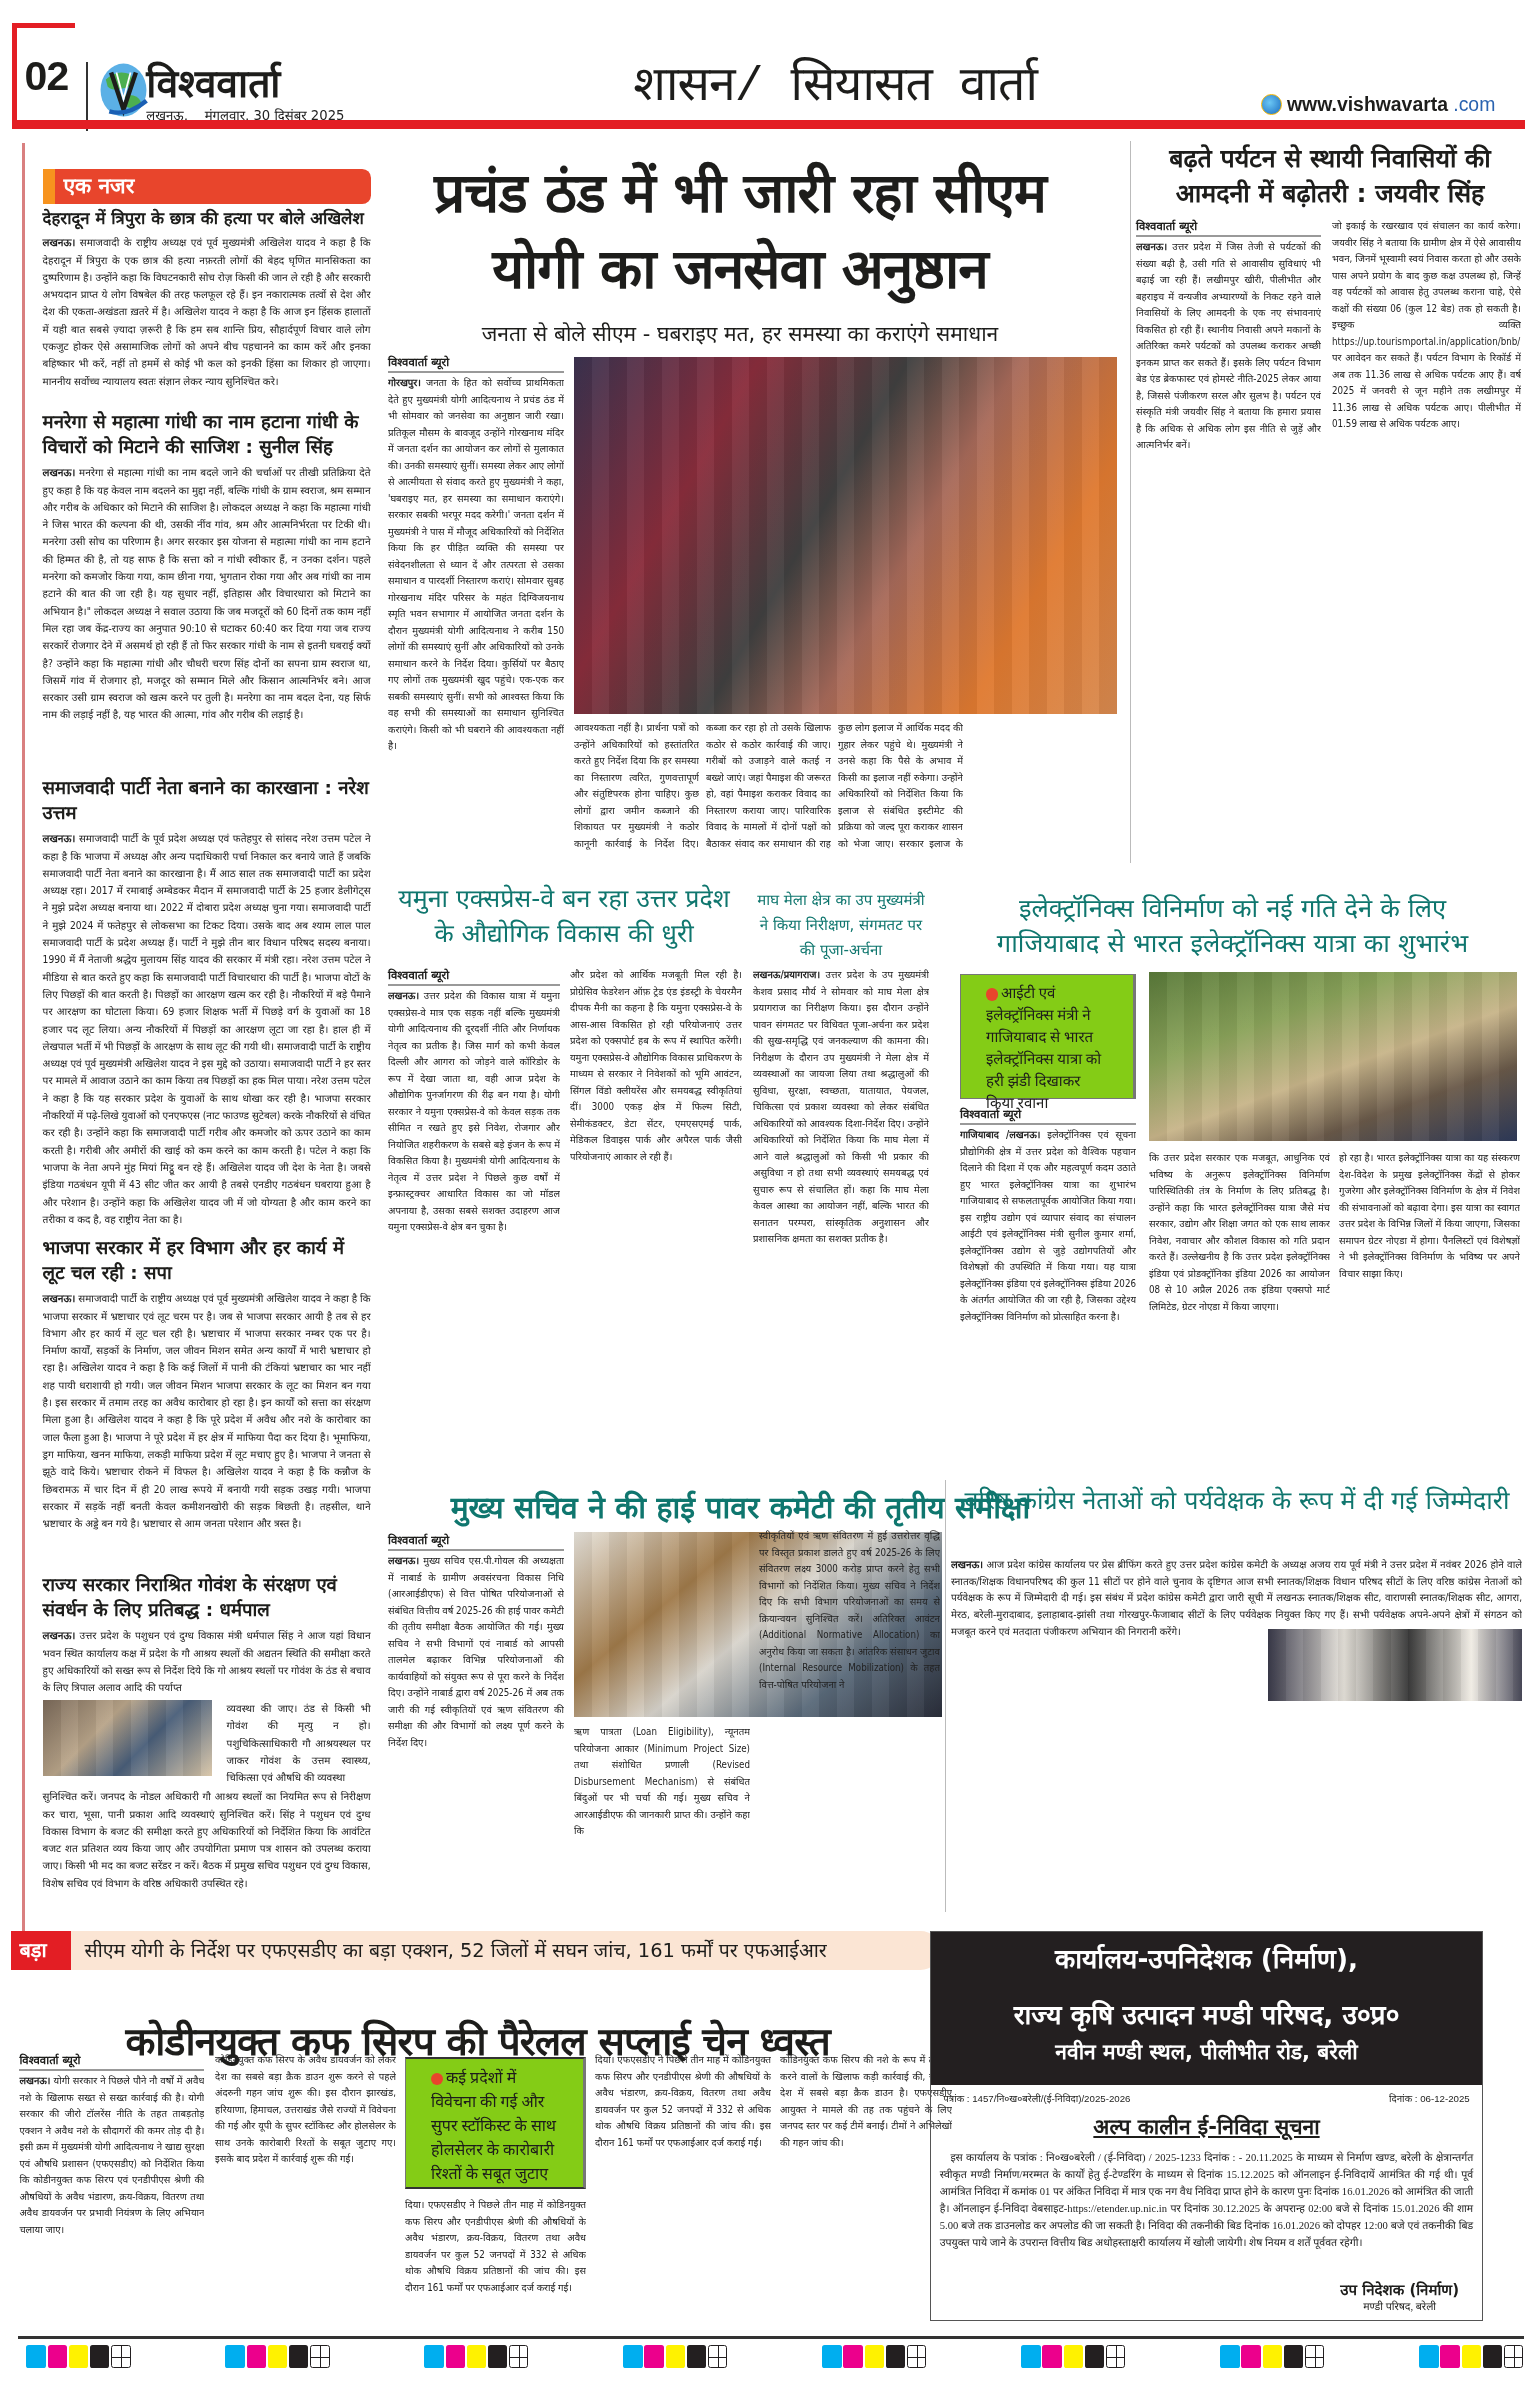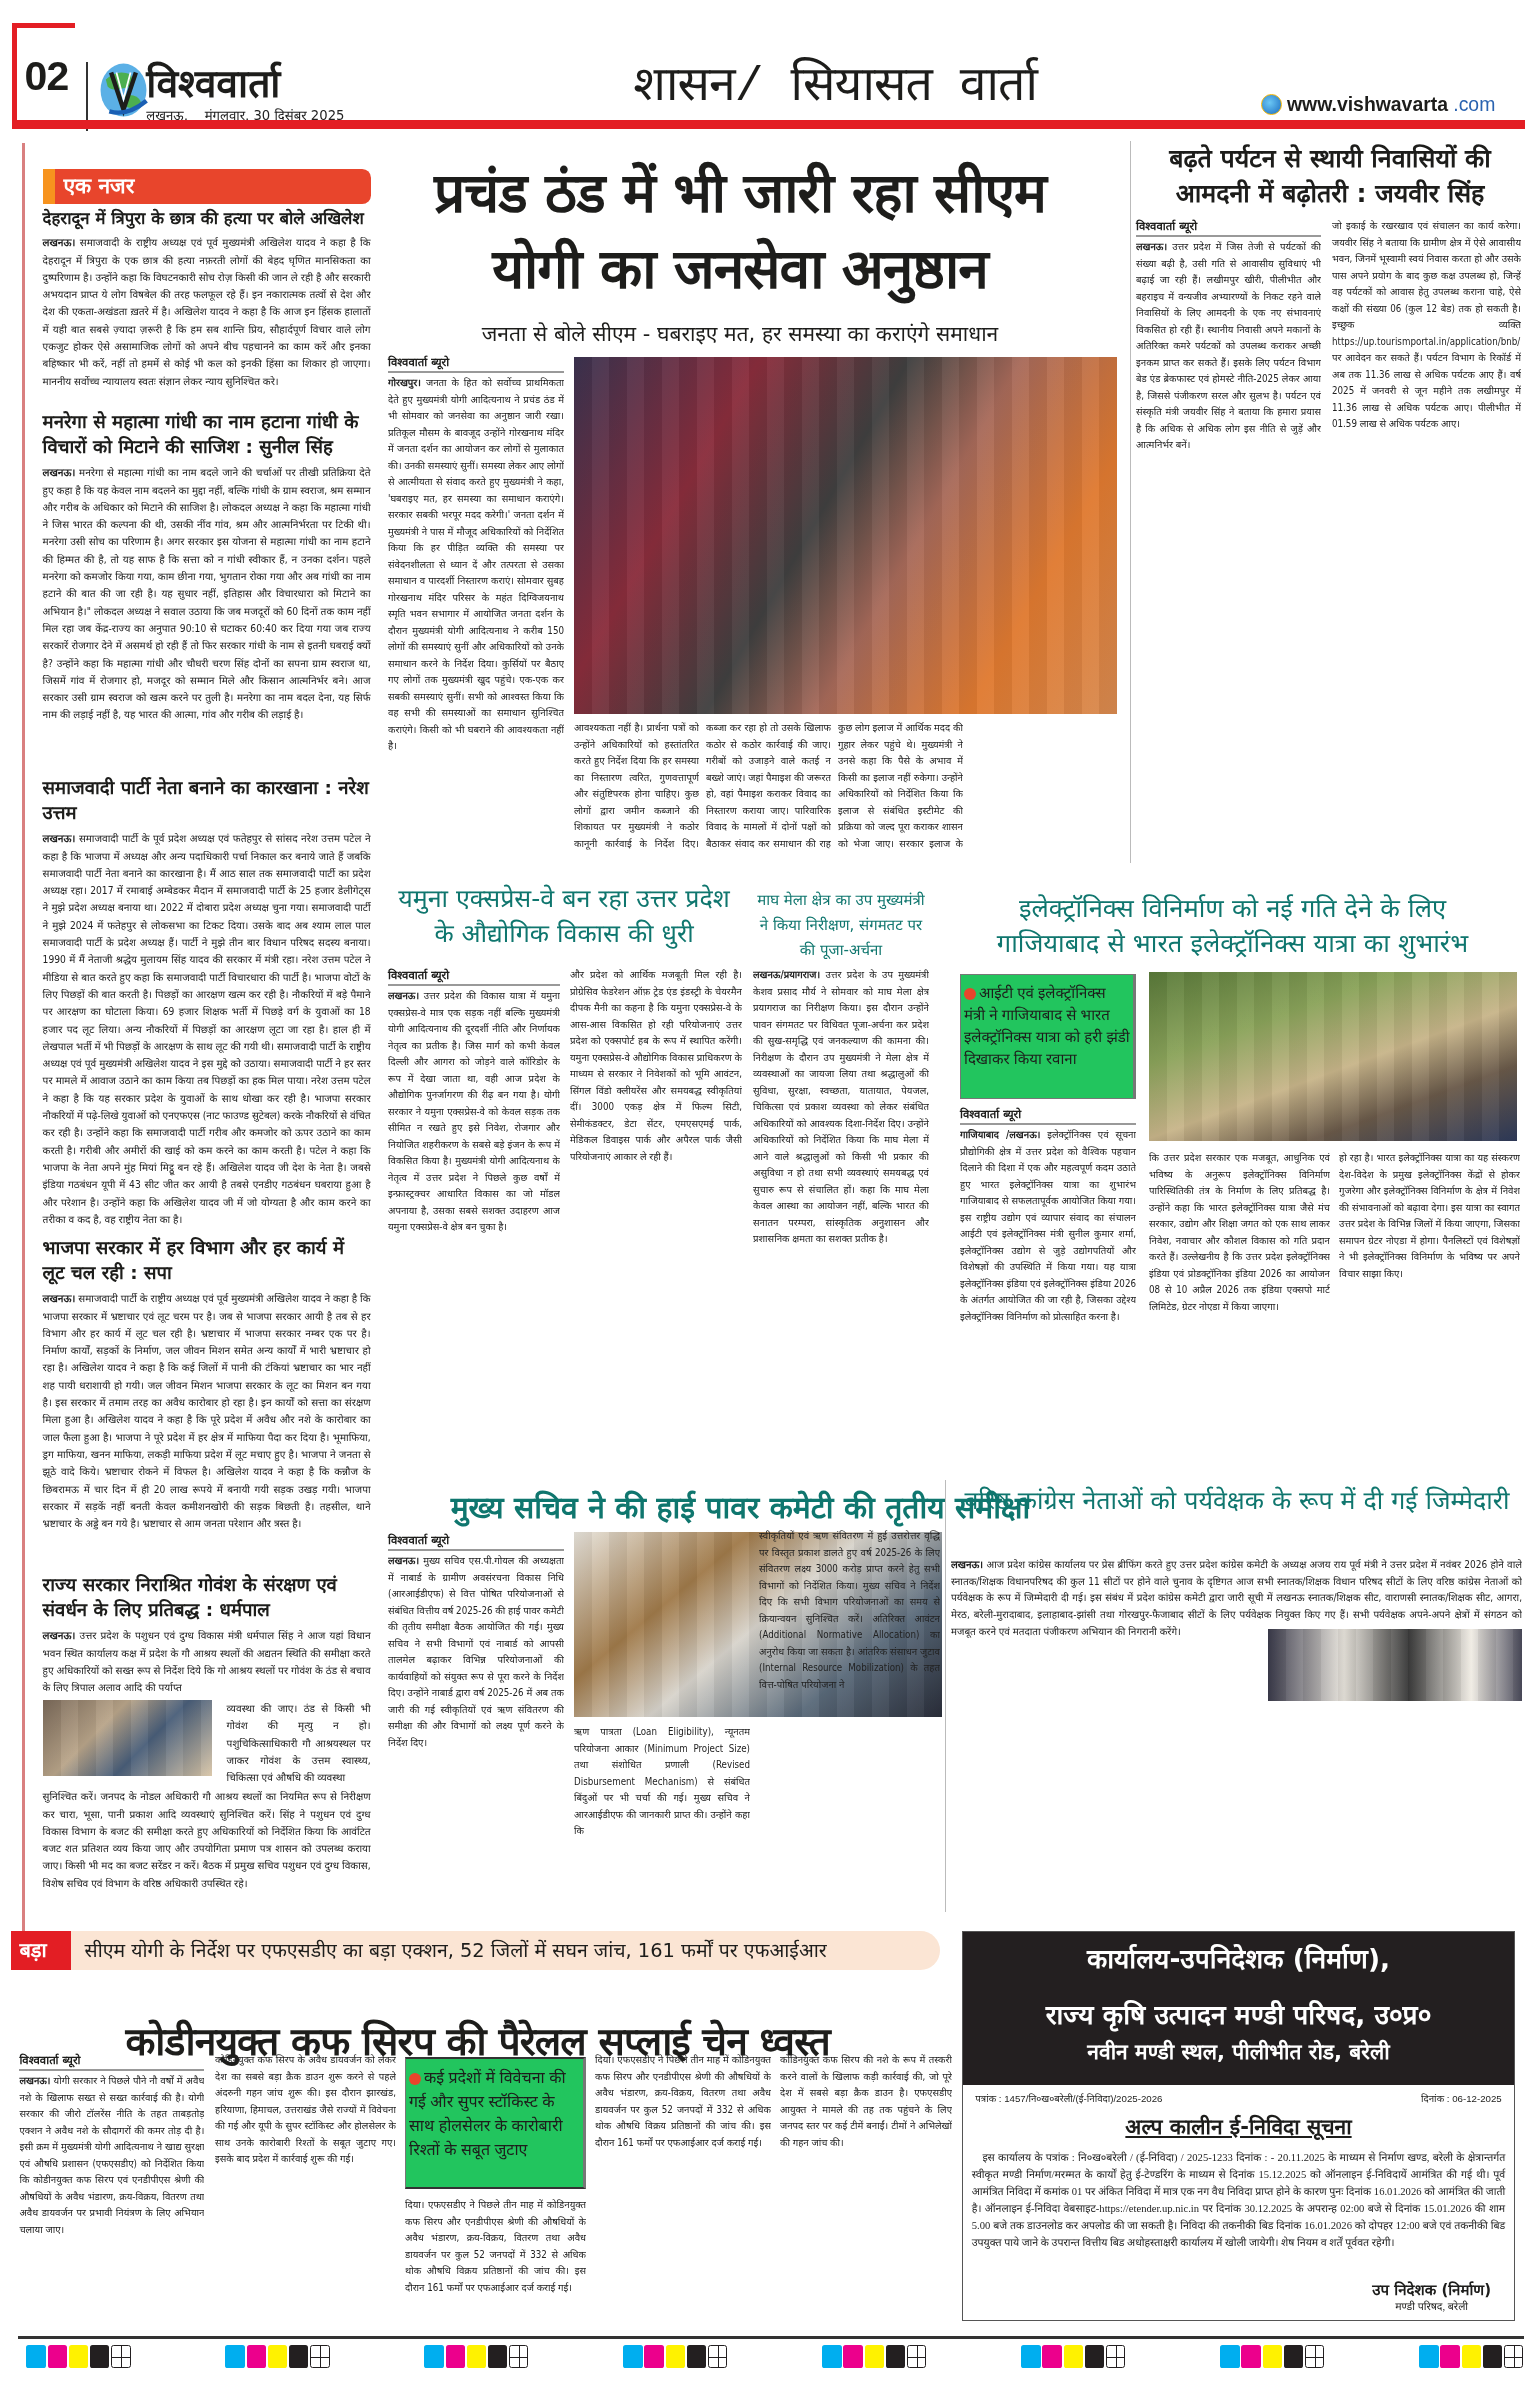--- a/index.html
+++ b/index.html
@@ -38,31 +38,31 @@
   .byline { font-size: 11.4px; font-weight: bold; border-bottom: 2.6px solid #999; padding-bottom: 1.8px; margin-bottom: 2.6px; font-family: "DejaVu Sans", sans-serif; }
   .col-text { font-size: 9.7px; line-height: 16.5px; color: #222; text-align: justify; font-family: "DejaVu Sans Condensed", "DejaVu Sans", sans-serif; }
   .abs { position: absolute; }
 
   
   .rt-head { position: absolute; left: 1136px; top: 141px; width: 388px; text-align: center; font-size: 25px; line-height: 35px; font-weight: bold; color: #1d1d1b; font-family: "DejaVu Sans", sans-serif; }
 
   
   .mid-head { font-family: "DejaVu Sans", sans-serif; color: #0f766e; text-align: center; }
 
-  .highlight-box { background: #22c55e; border: 1.8px solid #777; border-right-width: 3.5px; padding: 7px 3px; font-size: 17.6px; line-height: 24px; font-family: Liberation Sans, sans-serif; }
+  .highlight-box { background: #84cc16; border: 1.8px solid #777; border-right-width: 3.5px; padding: 7px 25px; font-size: 17.6px; line-height: 24px; font-family: Liberation Serif, serif; }
   .red-dot { display: inline-block; width: 12.3px; height: 12.3px; border-radius: 50%; background: #e8452c; margin-right: 2.6px; vertical-align: middle; }
 
   
   .action-strip { position: absolute; left: 10.6px; top: 1931px; width: 929px; height: 39px; background: #fbe5d4; border-radius: 0 19.4px 19.4px 0; }
   .action-tag { position: absolute; left: 0; top: 0; height: 39px; width: 62px; background: #e31e24; color: #fff; font-size: 20px; font-weight: bold; line-height: 39px; padding-left: 8.8px; width: 60px; font-family: "DejaVu Sans", sans-serif; }
   .action-text { position: absolute; left: 74px; top: 0; line-height: 39px; font-size: 19.4px; color: #1d1d1b; font-family: "DejaVu Sans", sans-serif; }
   .kodin-head { position: absolute; left: 10.6px; top: 1980px; width: 934px; text-align: center; font-size: 39px; font-weight: bold; color: #1d1d1b; font-family: "DejaVu Sans", sans-serif; letter-spacing: -0.9px; margin-top: 33px; }
 
   
-  .tender { position: absolute; left: 962px; top: 1931px; width: 553px; height: 390px; border: 1.8px solid #555; }
+  .tender { position: absolute; left: 930px; top: 1931px; width: 553px; height: 390px; border: 1.8px solid #555; }
   .tender-top { background: #231f20; color: #fff; text-align: center; padding: 7px 0 3.5px; height: 153px; }
   .tender-top .t1 { font-size: 26.4px; font-weight: bold; line-height: 39px; font-family: "DejaVu Sans", sans-serif; }
   .tender-top .t2 { font-size: 26.4px; font-weight: bold; line-height: 41px; font-family: "DejaVu Sans", sans-serif; margin-top: 16px; }
   .tender-top .t3 { font-size: 21px; font-weight: bold; line-height: 35px; font-family: "DejaVu Sans", sans-serif; }
   .tender-ref { display: flex; justify-content: space-between; font-size: 9.7px; padding: 7px 12.3px 0 12.3px; font-family: "Liberation Sans", sans-serif; }
   .tender-title { text-align: center; font-size: 21px; font-weight: bold; text-decoration: underline; margin: 7px 0 8.8px; color: #1d1d1b; font-family: "DejaVu Sans", sans-serif; }
   .tender-body { font-size: 10.6px; line-height: 17px; padding: 0 8.8px; text-align: justify; font-family: "Liberation Serif", serif; color: #222; text-indent: 10.6px; }
   .tender-sign { position: absolute; right: 23px; bottom: 7px; text-align: center; }
   .tender-sign .s1 { font-size: 15px; font-weight: bold; font-family: "DejaVu Sans", sans-serif; }
   .tender-sign .s2 { font-size: 10.6px; font-family: "Liberation Serif", serif; }

